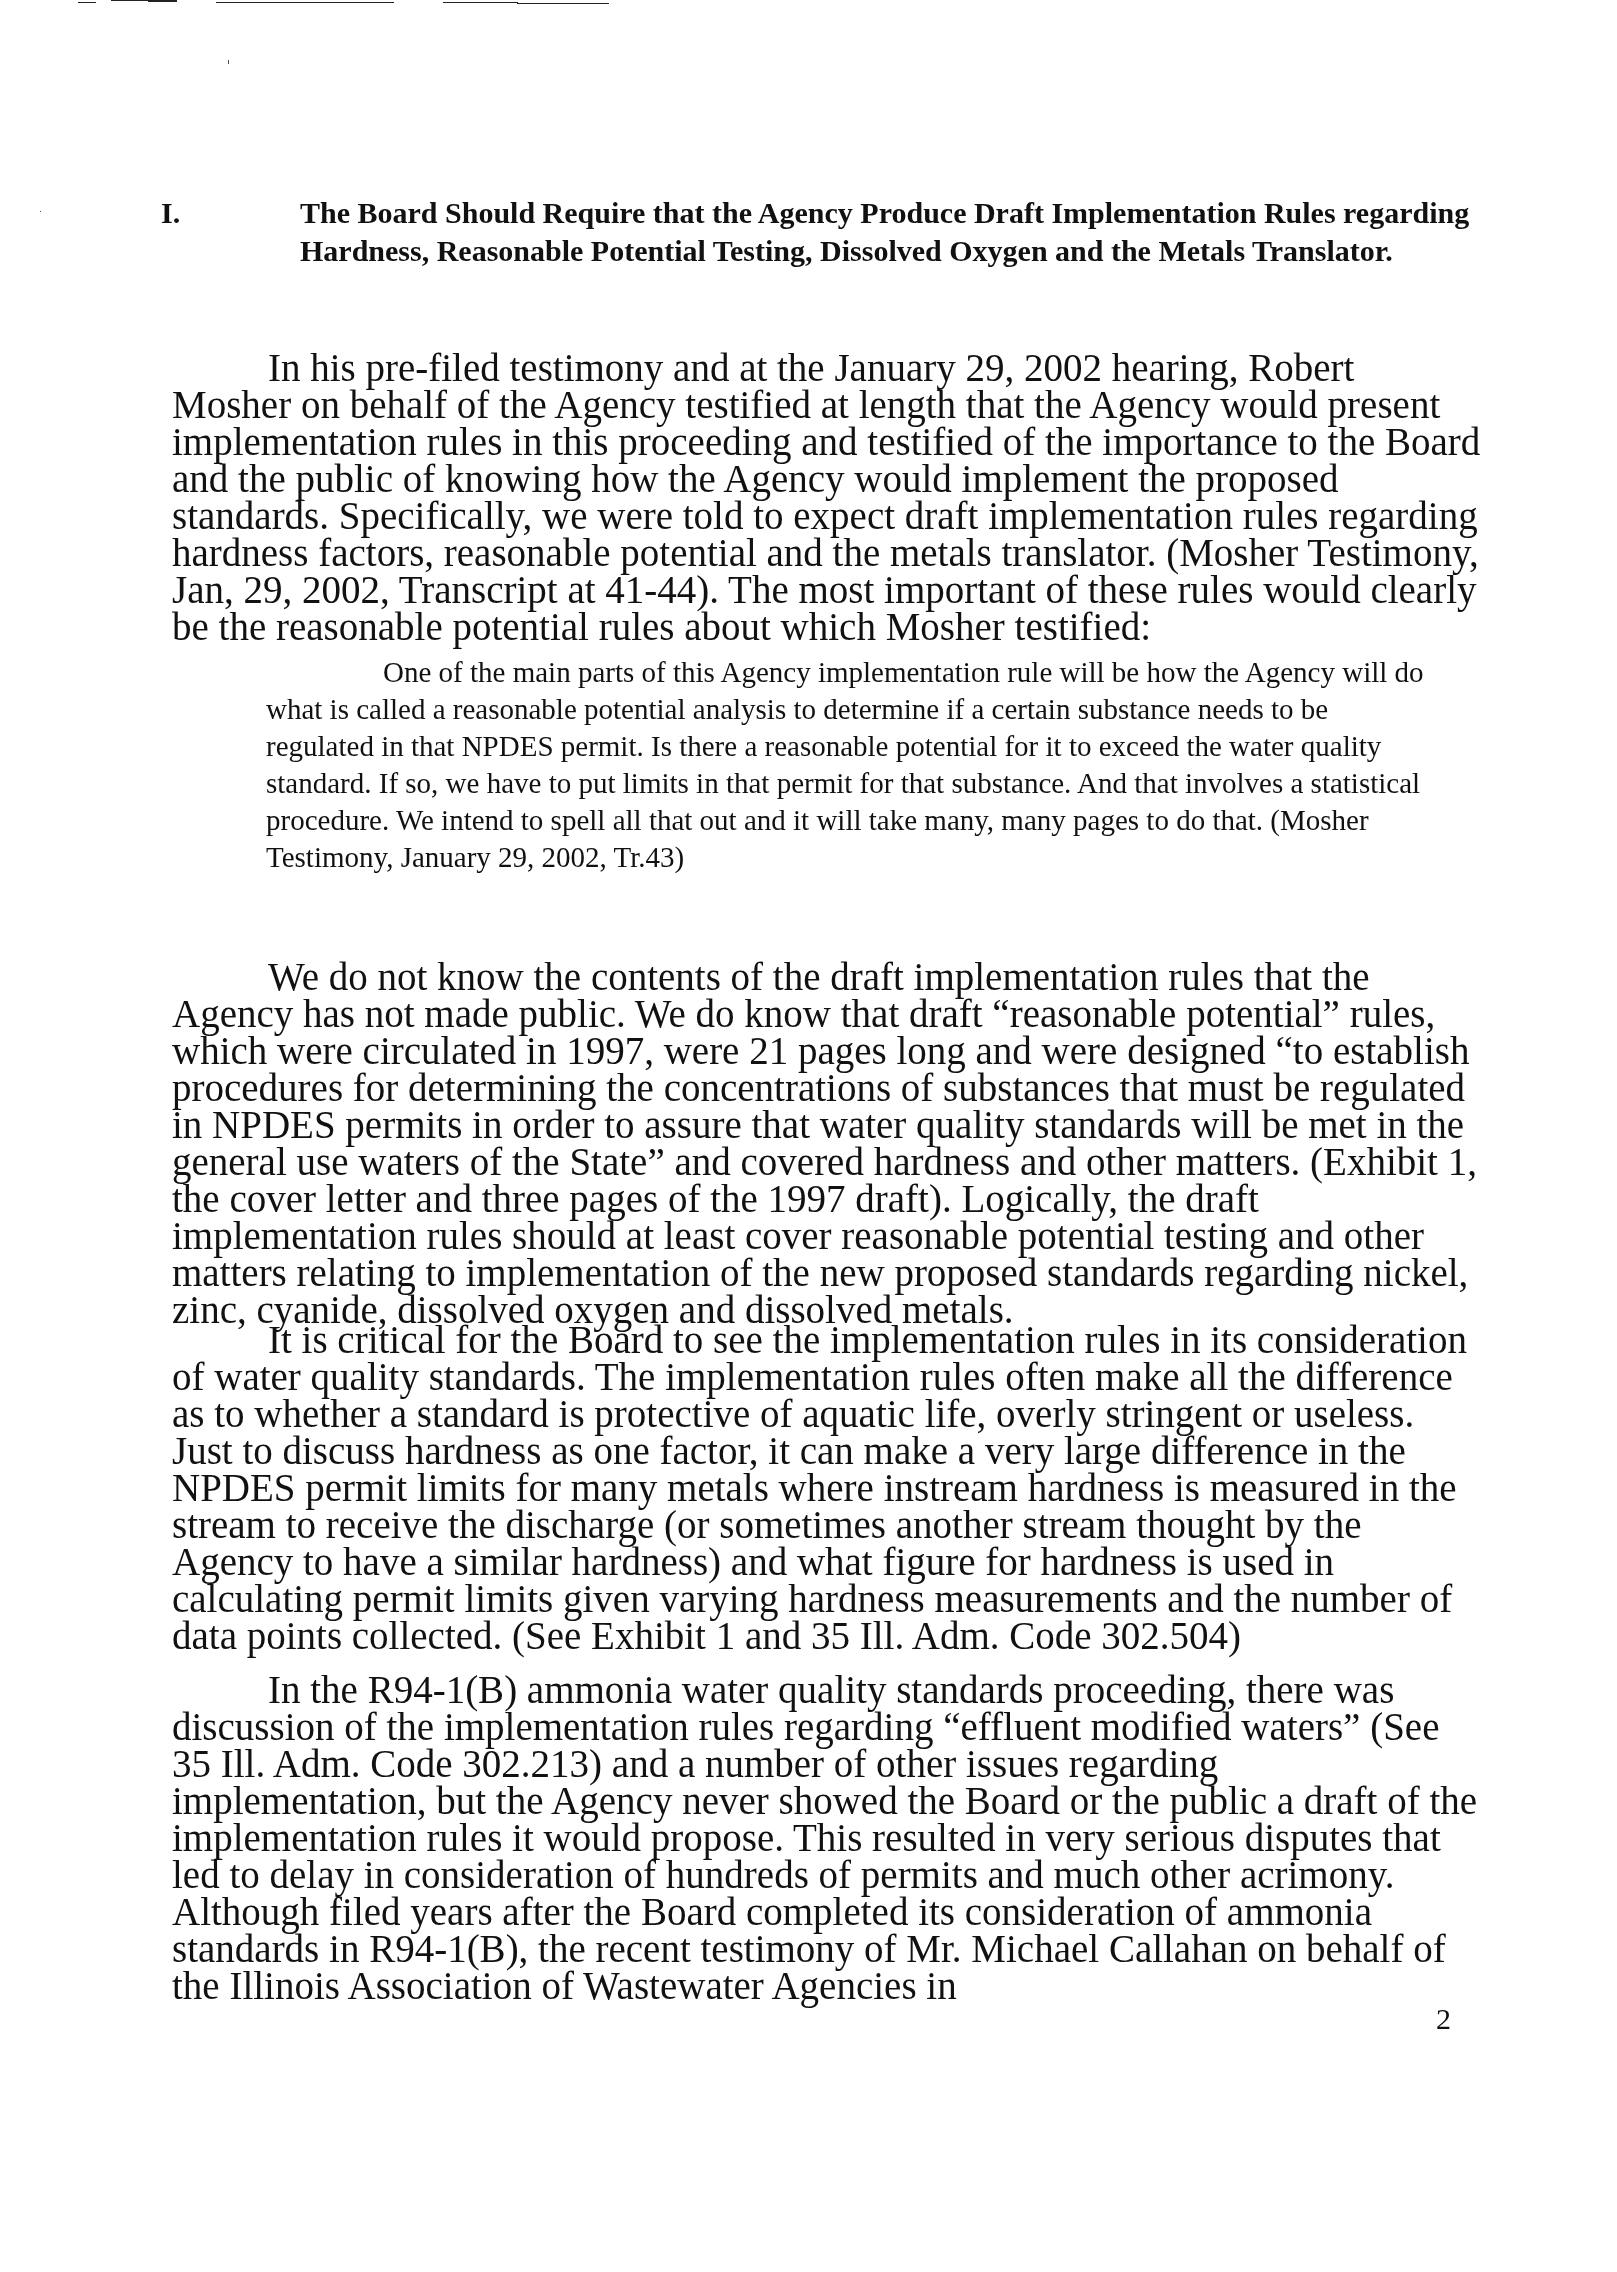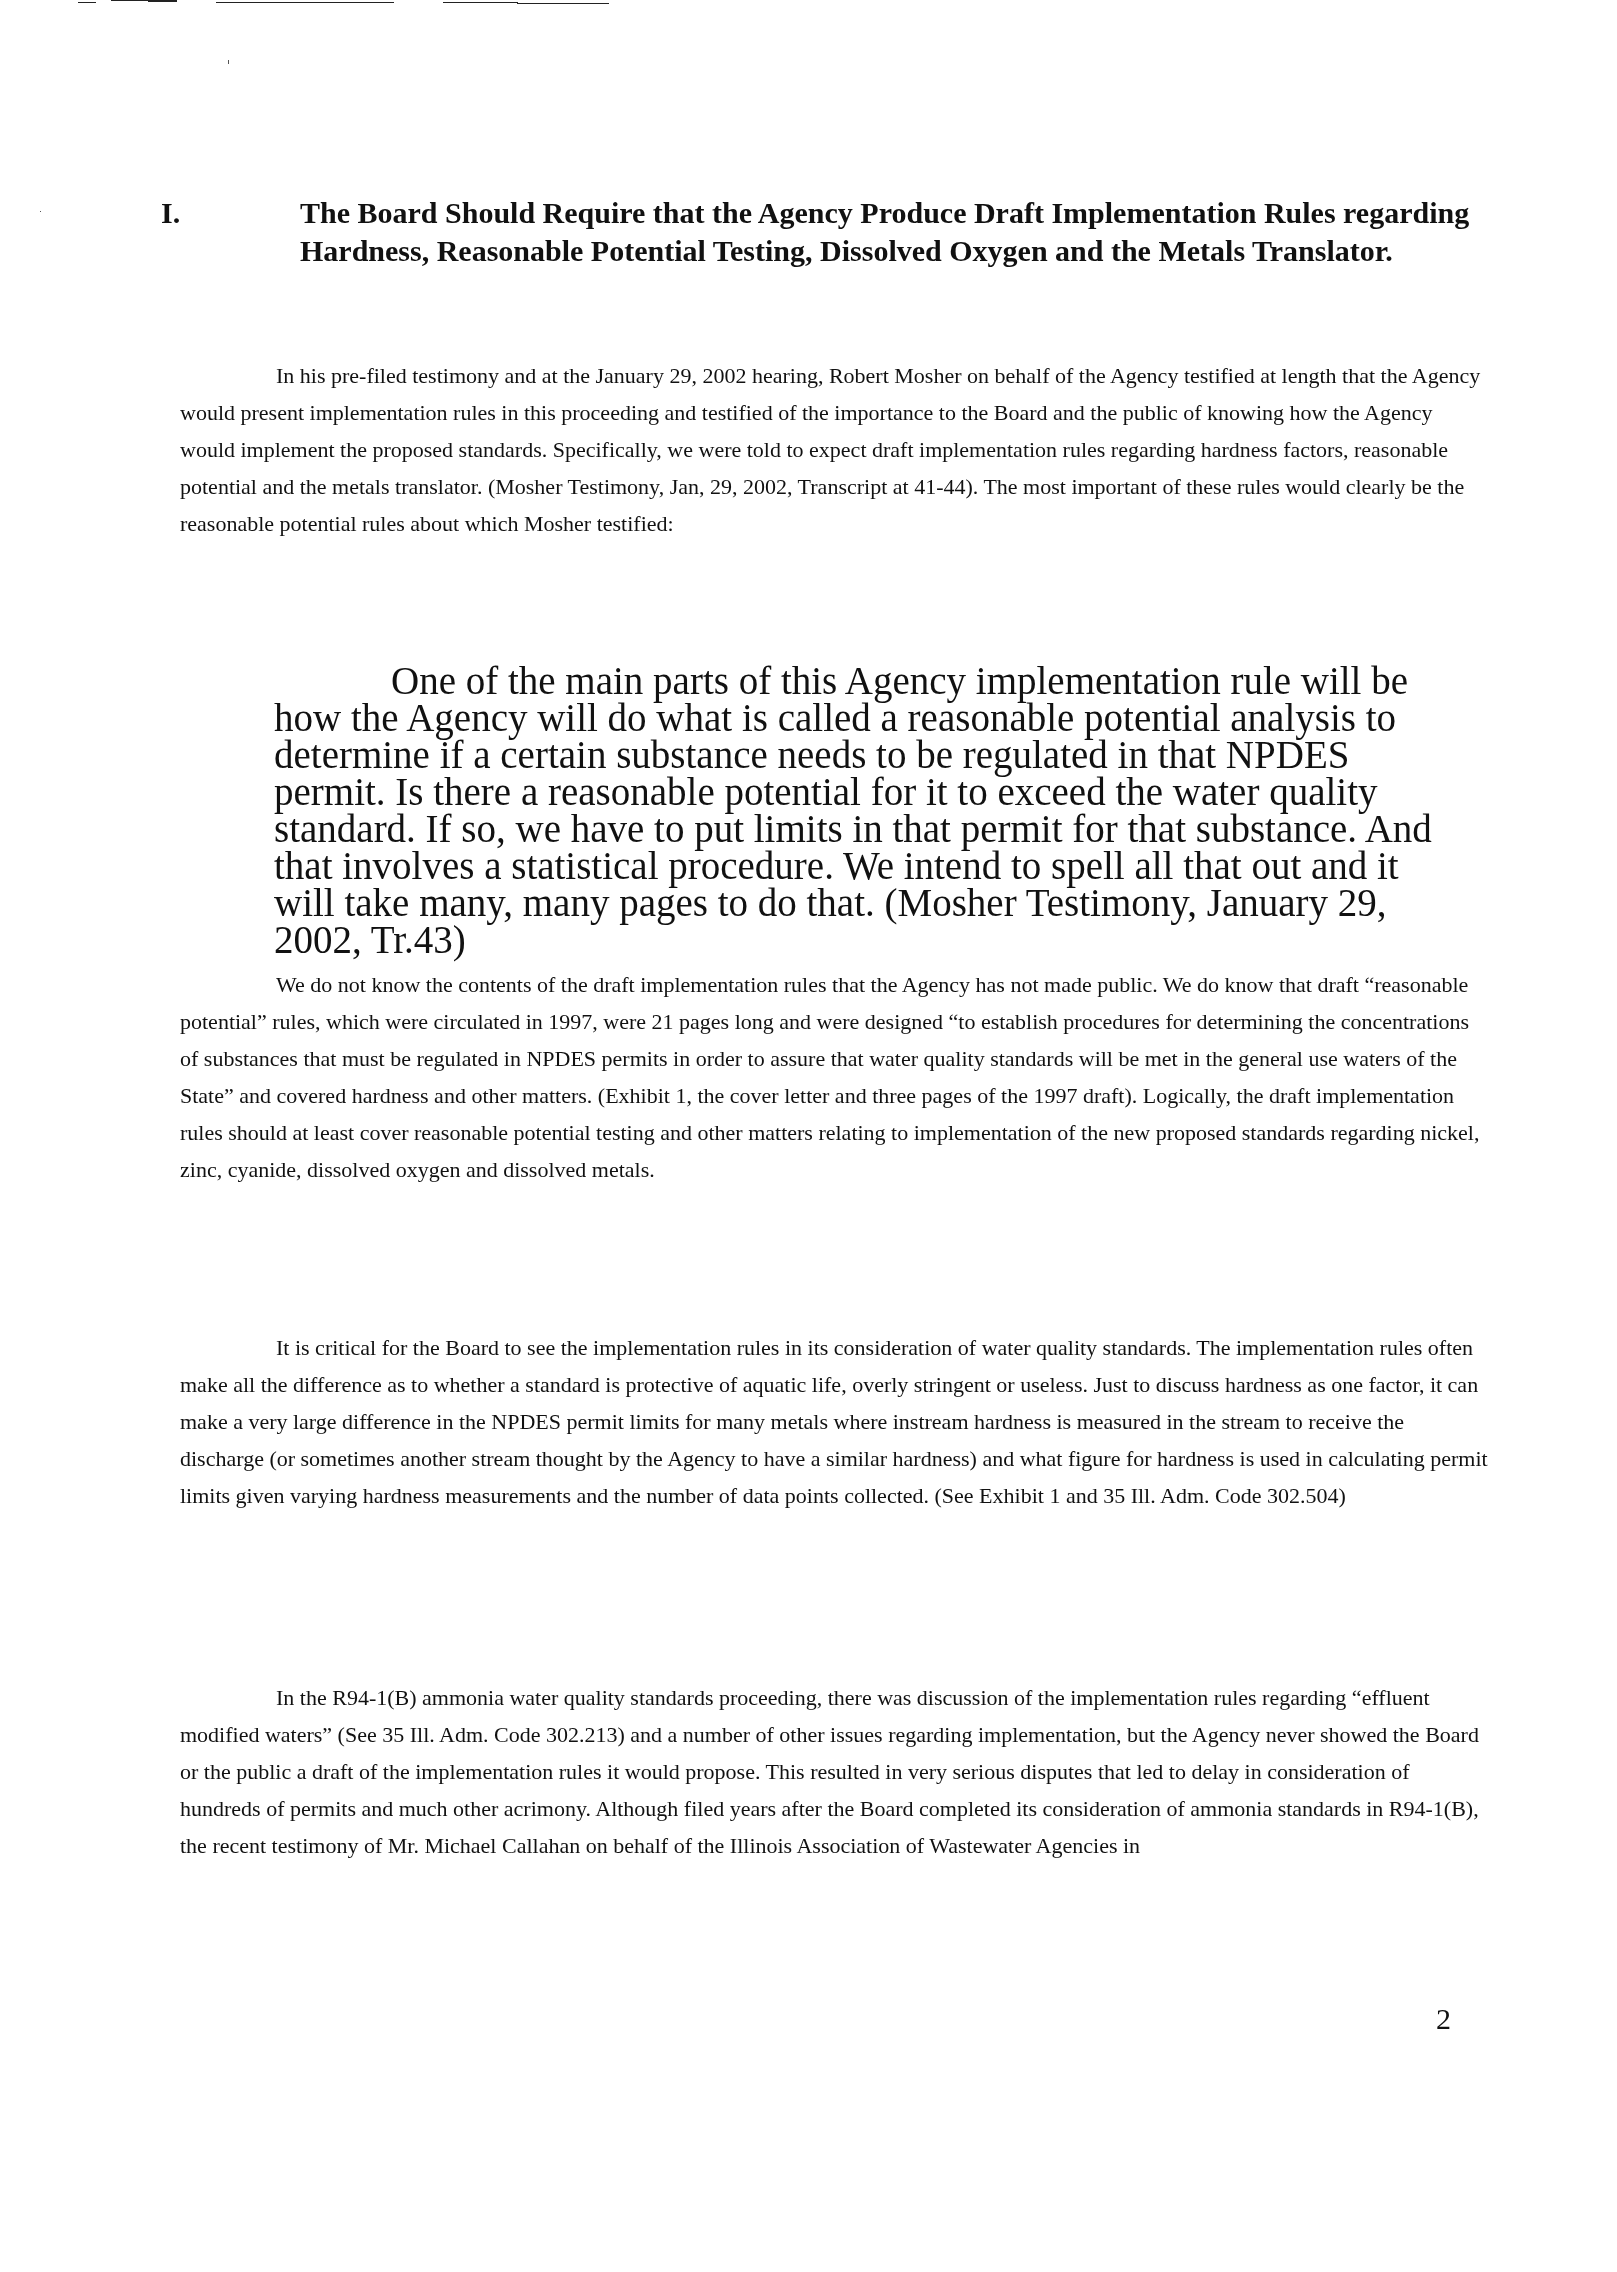--- a/index.html
+++ b/index.html
@@ -49,34 +49,34 @@
     }
     .heading .title {
       flex: 1;
       width: 1199px;
       margin-left: 32px;
     }
     .para {
       position: absolute;
       left: 168px;
       width: 1309px;
-      font-size: 22px;
+      font-size: 39px;
       line-height: 37px;
       text-indent: 96px;
-      margin: 12px;
+      margin: 4px;
       text-align: left;
     }
     .quote {
       position: absolute;
       left: 262px;
       width: 1166px;
-      font-size: 39px;
+      font-size: 29px;
       line-height: 37px;
       text-indent: 117px;
-      margin: 12px;
+      margin: 4px;
     }
     .page-number {
       position: absolute;
       left: 1436px;
       top: 2002px;
       font-size: 30px;
     }
   </style>
 </head>
 <body>

